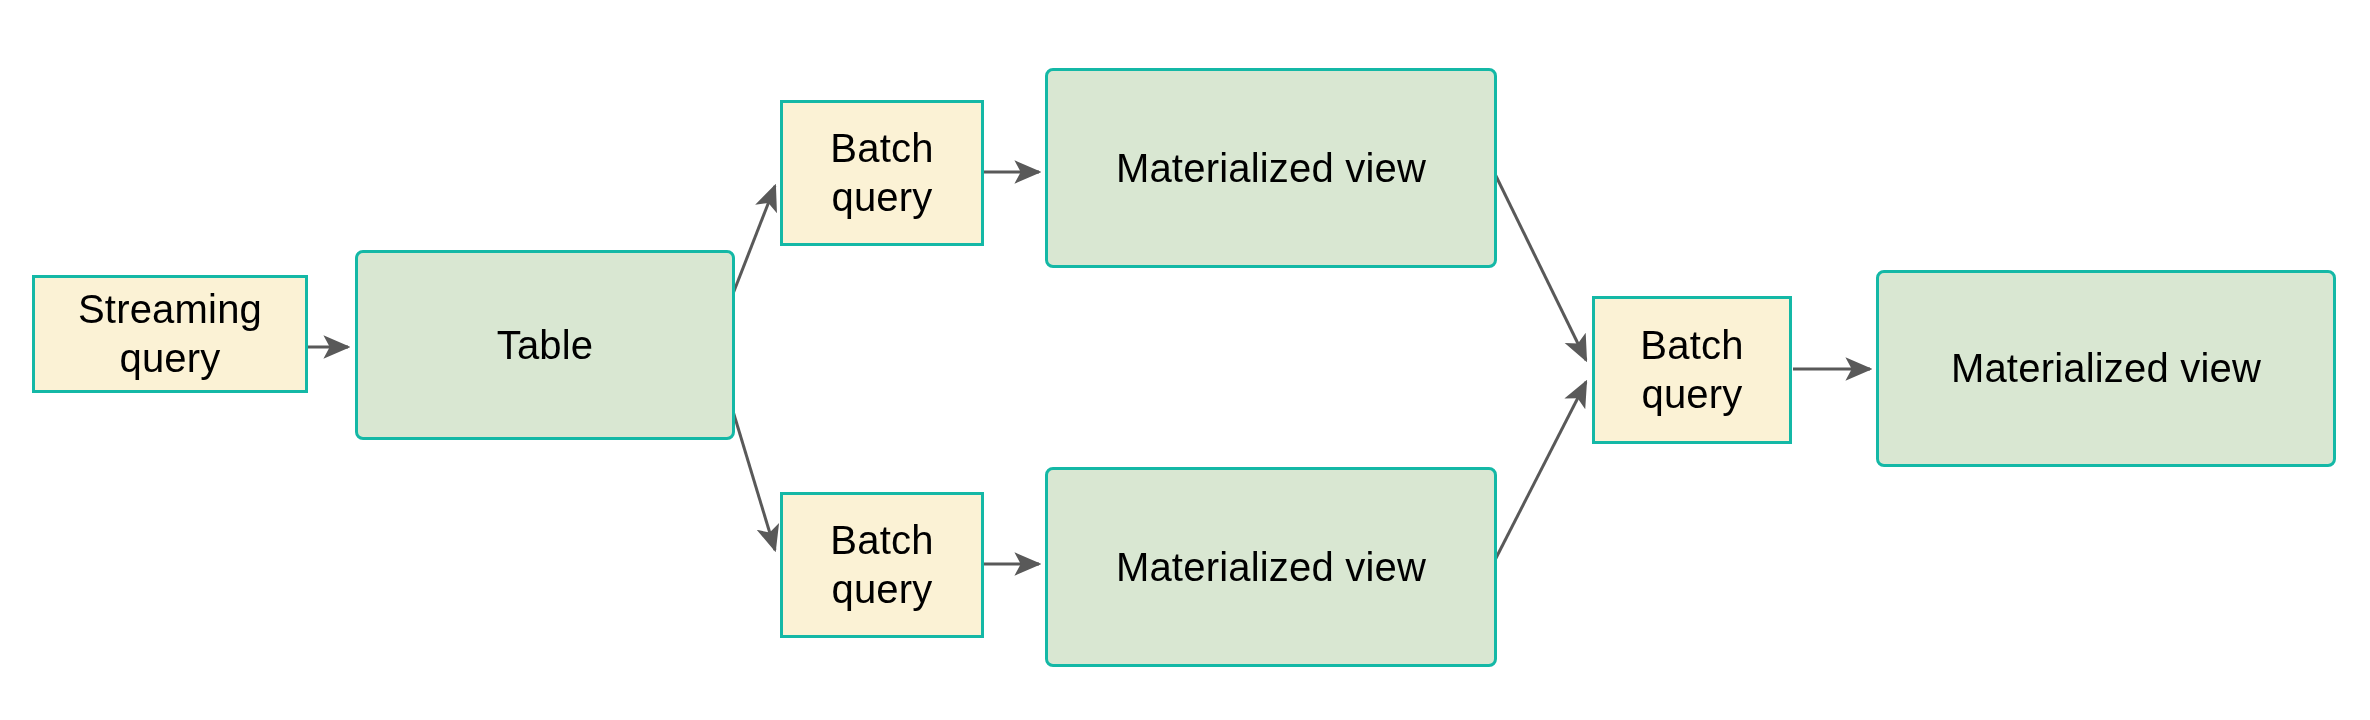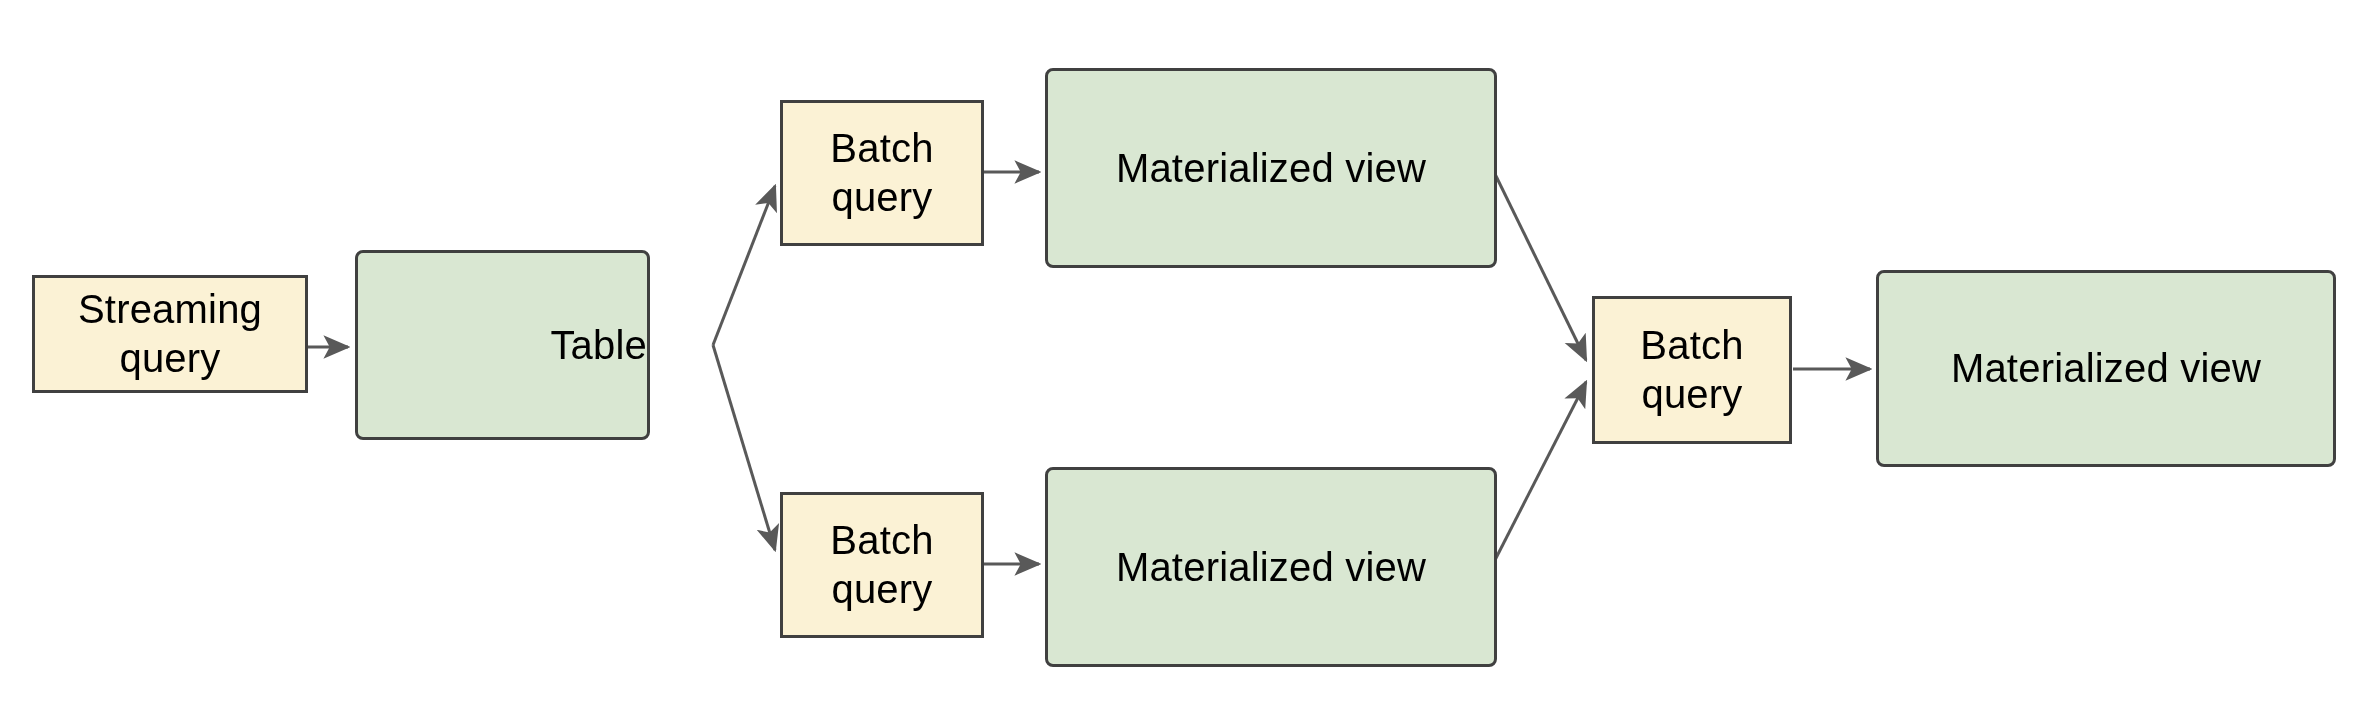--- a/index.html
+++ b/index.html
@@ -25,21 +25,21 @@
     height: 720px;
     pointer-events: none;
   }
   .node {
     position: absolute;
     box-sizing: border-box;
     display: flex;
     align-items: center;
     justify-content: center;
     text-align: center;
-    border: 3px solid #404040;
+    border: 3px solid #14b8a6;
     color: #000000;
     font-size: 40px;
     line-height: 1.22;
     letter-spacing: 0.2px;
     white-space: pre-line;
   }
   .node.process {
     background: #fbf2d5;
     border-radius: 0;
   }
@@ -71,21 +71,21 @@
         <line x1="984" y1="564" x2="1039" y2="564" stroke="#595959" stroke-width="3" fill="none" marker-end="url(#arrowhead)"></line>
         <line x1="1495" y1="174" x2="1586" y2="360" stroke="#595959" stroke-width="3" fill="none" marker-end="url(#arrowhead)"></line>
         <line x1="1495" y1="560" x2="1586" y2="382" stroke="#595959" stroke-width="3" fill="none" marker-end="url(#arrowhead)"></line>
         <line x1="1793" y1="369" x2="1870" y2="369" stroke="#595959" stroke-width="3" fill="none" marker-end="url(#arrowhead)"></line>
       </g>
   </svg>
 
   <div id="node-layer">
       <div class="node process" style="left: 32px; top: 275px; width: 276px; height: 118px;"><span class="node-label">Streaming
 query</span></div>
-      <div class="node store" style="left: 355px; top: 250px; width: 295px; height: 190px; justify-content: flex-end;"><span class="node-label">Table</span></div>
+      <div class="node store" style="left: 355px; top: 250px; width: 380px; height: 190px;"><span class="node-label">Table</span></div>
       <div class="node process" style="left: 780px; top: 100px; width: 204px; height: 146px;"><span class="node-label">Batch
 query</span></div>
       <div class="node store" style="left: 1045px; top: 68px; width: 452px; height: 200px;"><span class="node-label">Materialized view</span></div>
       <div class="node process" style="left: 780px; top: 492px; width: 204px; height: 146px;"><span class="node-label">Batch
 query</span></div>
       <div class="node store" style="left: 1045px; top: 467px; width: 452px; height: 200px;"><span class="node-label">Materialized view</span></div>
       <div class="node process" style="left: 1592px; top: 296px; width: 200px; height: 148px;"><span class="node-label">Batch
 query</span></div>
       <div class="node store" style="left: 1876px; top: 270px; width: 460px; height: 197px;"><span class="node-label">Materialized view</span></div>
     </div>

